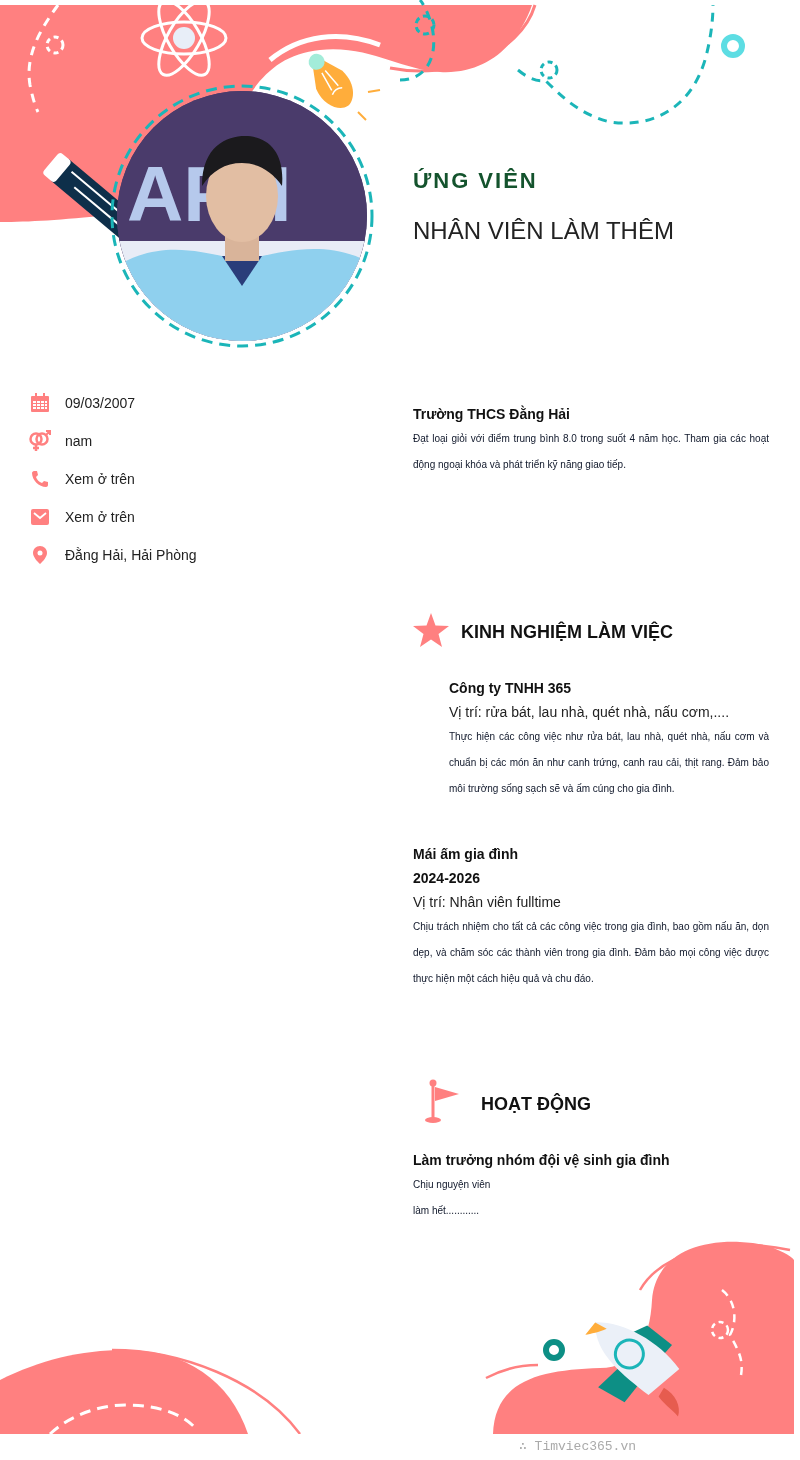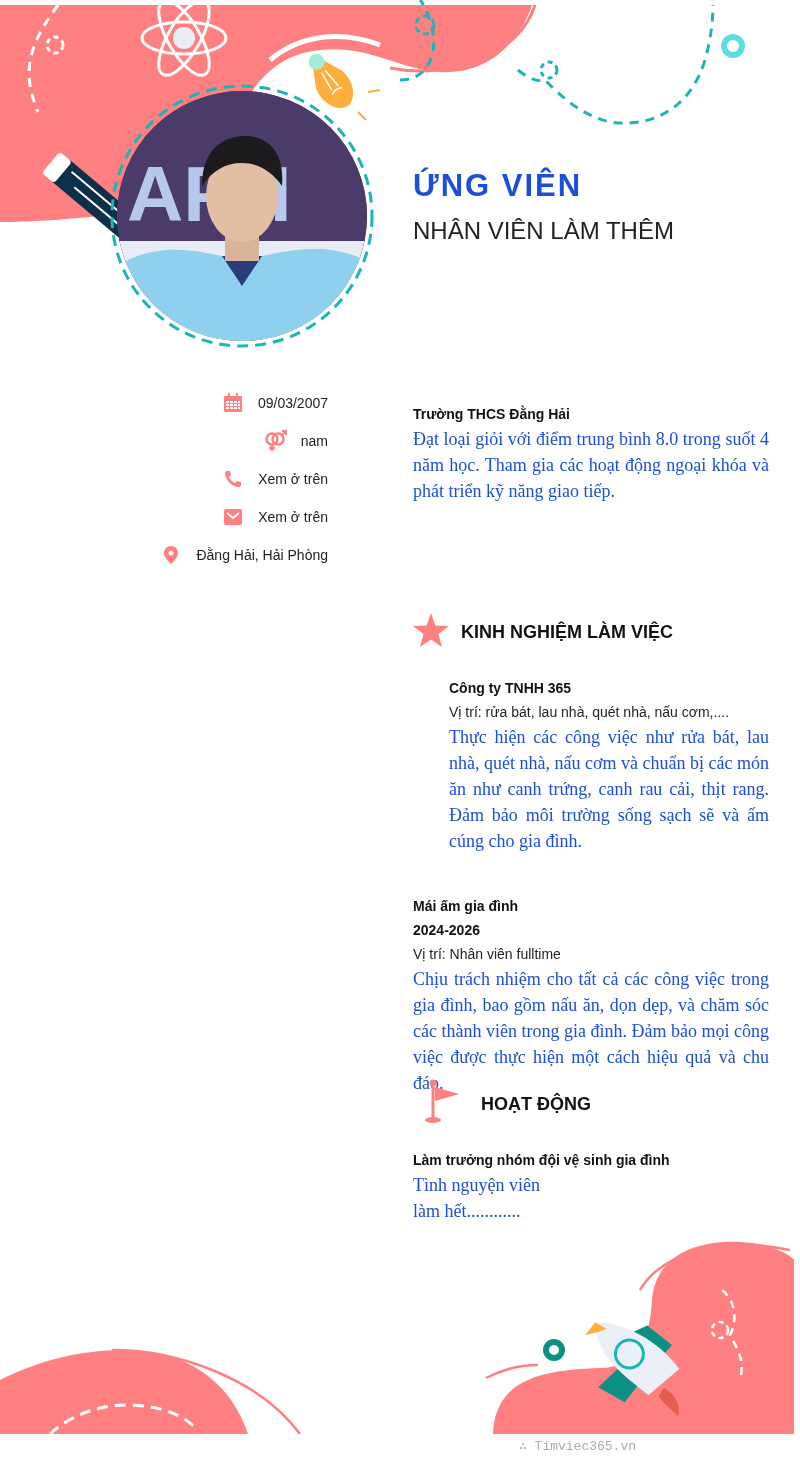--- a/index.html
+++ b/index.html
@@ -2,32 +2,32 @@
 <html><head>
 <meta charset="utf-8">
 <style>
   * { box-sizing: border-box; margin: 0; padding: 0; }
   html, body { width: 800px; height: 1460px; background: #ffffff; overflow: hidden; }
   body { position: relative; font-family: "Liberation Sans", "DejaVu Sans", sans-serif; color: #111; }
   .page { position: absolute; left: 0; top: 0; width: 800px; height: 1434px; background: #fff; overflow: hidden; }
   .deco { position: absolute; left: 0; top: 0; }
   .avatar-wrap { position: absolute; left: 108px; top: 82px; width: 268px; height: 268px; }
   .avatar { position: absolute; left: 9px; top: 9px; width: 250px; height: 250px; border-radius: 50%; overflow: hidden; background: #4a3b6b; }
-  .name { position: absolute; left: 413px; top: 168px; font-size: 31px; font-weight: bold; letter-spacing: 2px; color: #1d4ed8; }
+  .name { position: absolute; left: 413px; top: 168px; font-size: 22px; font-weight: bold; letter-spacing: 2px; color: #14532d; }
   .job { position: absolute; left: 413px; top: 217px; font-size: 24px; color: #222; }
   .contact { position: absolute; left: 28px; top: 384px; width: 300px; }
-  .contact-row { display: flex; align-items: center; height: 38px; justify-content: flex-end; }
+  .contact-row { display: flex; align-items: center; height: 38px; }
   .contact-row .ic { width: 24px; height: 24px; margin-right: 13px; display: flex; align-items: center; justify-content: center; }
   .contact-row .tx { font-size: 14px; color: #222; }
   .section { position: absolute; left: 413px; width: 356px; }
   .sec-head { display: flex; align-items: center; height: 40px; }
   .sec-title { font-size: 18px; font-weight: bold; color: #111; }
   .item-title { font-size: 14px; font-weight: bold; color: #111; line-height: 24px; }
   .item-line { font-size: 14px; color: #222; line-height: 24px; }
-  .item-desc { font-size: 18px; color: #1d4ed8; line-height: 26px; text-align: justify; font-family: Liberation Serif, serif; }
+  .item-desc { font-size: 10px; color: #0f172a; line-height: 26px; text-align: justify; }
   .footer { position: absolute; left: 0; top: 1434px; width: 664px; height: 26px; }
   .brand { position: absolute; right: 28px; top: 4px; font-family: "Liberation Mono", "DejaVu Sans Mono", monospace; font-size: 13px; color: #aaa; }
 </style>
 </head>
 <body>
 
 <div class="page">
 
   <svg class="deco" width="800" height="360" viewBox="0 0 800 360">
 
@@ -192,21 +192,21 @@
             <circle cx="20" cy="4" r="3.5" fill="#ff8080"></circle>
             <rect x="18.5" y="4" width="3" height="36" fill="#ff8080"></rect>
             <ellipse cx="20" cy="41" rx="8" ry="3" fill="#ff8080"></ellipse>
             <path d="M22,8 L46,15 L22,22 Z" fill="#ff8080"></path>
           </svg>
       </span>
       <span class="sec-title">HOẠT ĐỘNG</span>
     </div>
     <div style="margin-top:22px;">
       <div class="item-title">Làm trưởng nhóm đội vệ sinh gia đình</div>
-      <div class="item-desc">Tình nguyện viên</div>
+      <div class="item-desc">Chịu nguyện viên</div>
       <div class="item-desc">làm hết............</div>
     </div>
   </div>
 
   <svg class="deco" style="top:1220px;" width="800" height="214" viewBox="0 0 800 214">
 
     <path d="M0,160 C40,140 80,130 125,130 C185,130 230,160 248,214 L0,214 Z" fill="#ff8080"></path>
     <path d="M112,130 C180,130 260,160 300,214" fill="none" stroke="#ff8080" stroke-width="2.5"></path>
     <path d="M50,214 C70,195 100,185 125,185 C160,185 185,195 197,210" fill="none" stroke="#fff" stroke-width="3" stroke-dasharray="11,7"></path>
 

